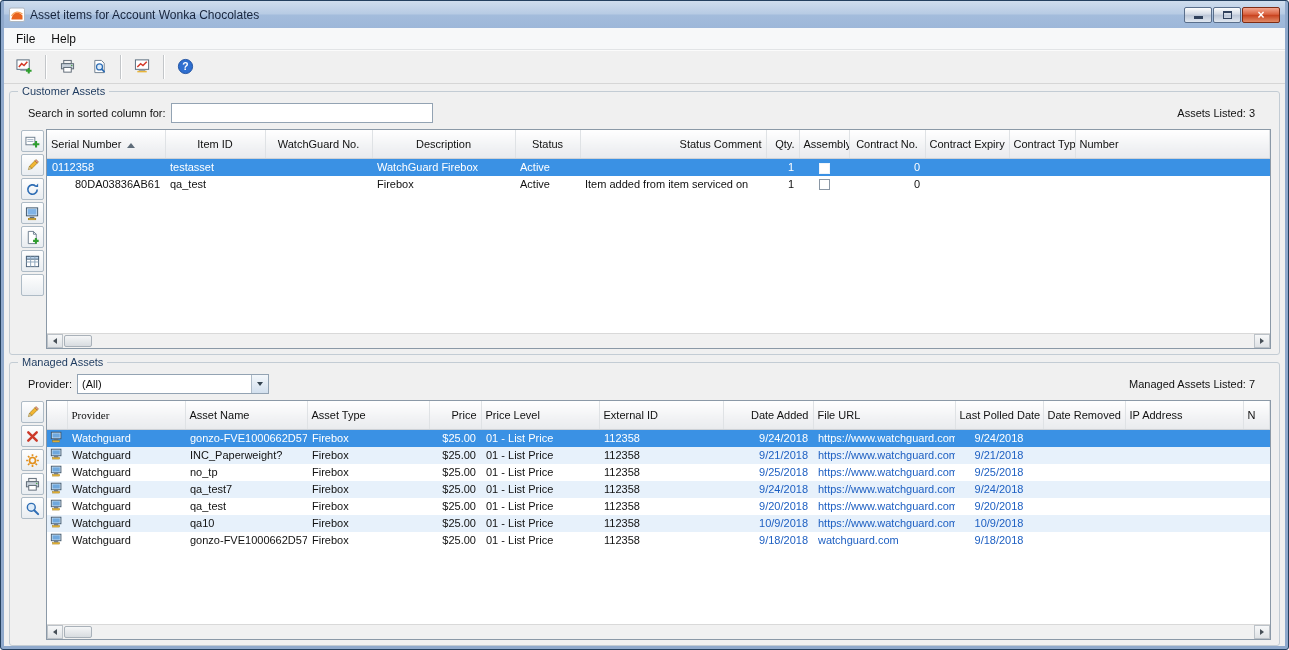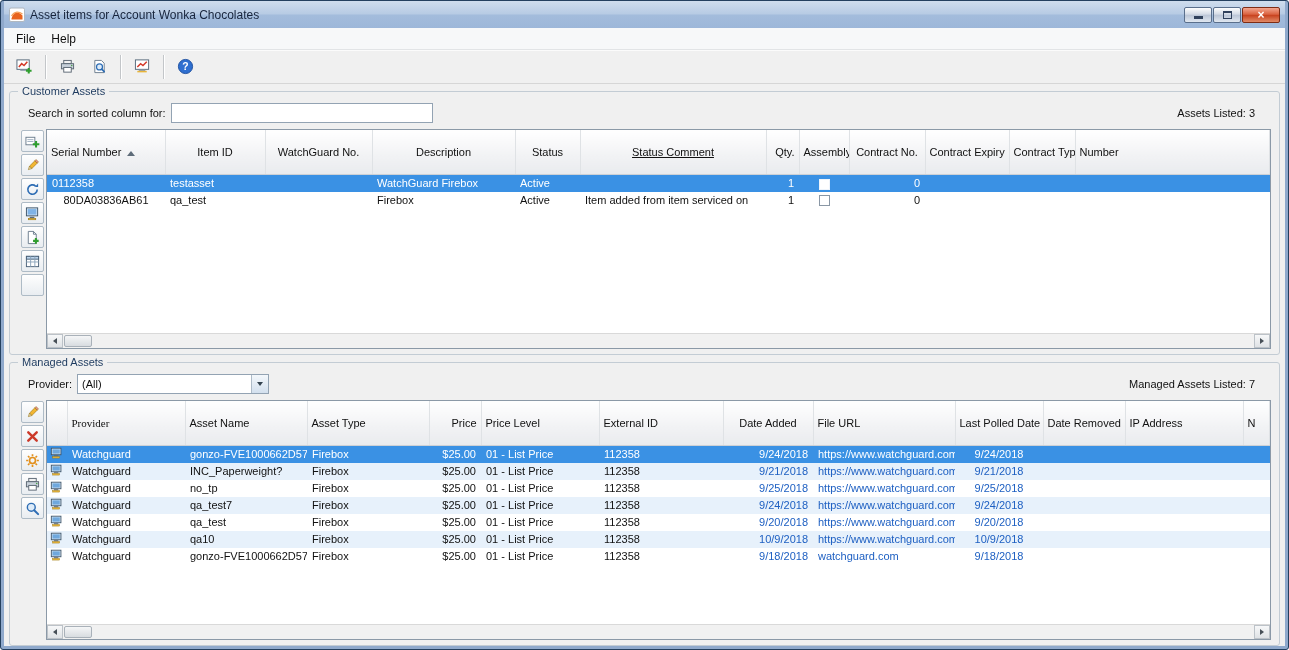--- a/index.html
+++ b/index.html
@@ -35,21 +35,21 @@
   .dropdown{width:192px;height:20px;border:1px solid #93a3b3;background:#fff;display:flex;align-items:center}
   .dd-text{flex:1;padding:0 4px;font-size:11px}
   .dd-btn{width:17px;height:100%;border-left:1px solid #aebbc8;background:linear-gradient(#f3f7fb,#d3e0ee);display:flex;align-items:center;justify-content:center}
   
   .panel{flex:1;display:flex;min-height:0}
   .side-tools{width:28px;flex:0 0 28px;display:flex;flex-direction:column;gap:2px;align-items:center;padding-top:1px}
   .side-btn{width:23px;height:22px;border:1px solid #aebbc6;border-radius:2px;background:linear-gradient(#fefefe,#e9edf1);display:flex;align-items:center;justify-content:center;padding:0}
   .table-frame{flex:1;border:1px solid #8b99a7;background:#fff;display:flex;flex-direction:column;min-width:0}
   .grid-scroll{flex:1;overflow:hidden;background:#fff}
   table.grid{border-collapse:collapse;table-layout:fixed;width:100%;font-size:11px;color:#111}
-  table.grid th{height:18px;font-weight:normal;background:linear-gradient(#ffffff,#f1f2f4 60%,#e9ebee);border-right:1px solid #dfe2e5;border-bottom:1px solid #cdd1d6;padding:16px 4px;white-space:nowrap;overflow:hidden;font-size:11px}
+  table.grid th{height:18px;font-weight:normal;background:linear-gradient(#ffffff,#f1f2f4 60%,#e9ebee);border-right:1px solid #dfe2e5;border-bottom:1px solid #cdd1d6;padding:8px 4px;white-space:nowrap;overflow:hidden;font-size:11px}
   table.grid td{height:17px;padding:0 5px;white-space:nowrap;overflow:hidden}
   tr.alt{background:#e7f1fb}
   tr.sel{background:#3a91e4;color:#fff}
   .blue{color:#1d5fc2}
   tr.sel td.blue{color:#fff}
   .cbx{display:inline-block;width:11px;height:11px;border:1px solid #8a97a5;background:#fff;vertical-align:middle}
   tr.sel .cbx{border-color:#eef4fb}
   .icon{display:inline-flex;align-items:center;justify-content:center;line-height:0}
   
   .hscroll{height:15px;flex:0 0 15px;background:#f1f1f1;border-top:1px solid #d9d9d9;display:flex;align-items:center}
@@ -234,21 +234,21 @@
                   <col style="width: 66px;">
                   <col>
                 </colgroup>
                 <thead>
                   <tr>
                     <th style="text-align: left;"><span>Serial Number</span><span class="tri-up"></span></th>
                     <th style="text-align: center;"><span>Item ID</span></th>
                     <th style="text-align: center;"><span>WatchGuard No.</span></th>
                     <th style="text-align: center;"><span>Description</span></th>
                     <th style="text-align: center;"><span>Status</span></th>
-                    <th style="text-align: center; text-decoration: underline;"><span>Status Comment</span></th>
+                    <th style="text-align: right;"><span>Status Comment</span></th>
                     <th style="text-align: right;"><span>Qty.</span></th>
                     <th style="text-align: center;"><span>Assembly</span></th>
                     <th style="text-align: center;"><span>Contract No.</span></th>
                     <th style="text-align: center;"><span>Contract Expiry</span></th>
                     <th style="text-align: center;"><span>Contract Type</span></th>
                     <th style="text-align: left;"><span>Number</span></th>
                   </tr>
                 </thead>
                 <tbody>
                   <tr class="sel">
@@ -259,21 +259,21 @@
                     <td style="text-align: left;">Active</td>
                     <td style="text-align: left;"></td>
                     <td style="text-align: right;">1</td>
                     <td style="text-align: center;"><span class="cbx"></span></td>
                     <td style="text-align: right;">0</td>
                     <td style="text-align: left;"></td>
                     <td style="text-align: left;"></td>
                     <td style="text-align: left;"></td>
                   </tr>
                   <tr>
-                    <td style="text-align: center;">80DA03836AB61</td>
+                    <td style="text-align: right;">80DA03836AB61</td>
                     <td style="text-align: left;">qa_test</td>
                     <td style="text-align: left;"></td>
                     <td style="text-align: left;">Firebox</td>
                     <td style="text-align: left;">Active</td>
                     <td style="text-align: left;">Item added from item serviced on</td>
                     <td style="text-align: right;">1</td>
                     <td style="text-align: center;"><span class="cbx"></span></td>
                     <td style="text-align: right;">0</td>
                     <td style="text-align: left;"></td>
                     <td style="text-align: left;"></td>
@@ -377,21 +377,21 @@
                 </colgroup>
                 <thead>
                   <tr>
                     <th style="text-align: left;"><span></span></th>
                     <th style="text-align: left; font-family: Liberation Serif, serif;"><span>Provider</span></th>
                     <th style="text-align: left;"><span>Asset Name</span></th>
                     <th style="text-align: left;"><span>Asset Type</span></th>
                     <th style="text-align: right;"><span>Price</span></th>
                     <th style="text-align: left;"><span>Price Level</span></th>
                     <th style="text-align: left;"><span>External ID</span></th>
-                    <th style="text-align: center;"><span>Date Added</span></th>
+                    <th style="text-align: right;"><span>Date Added</span></th>
                     <th style="text-align: left;"><span>File URL</span></th>
                     <th style="text-align: center;"><span>Last Polled Date</span></th>
                     <th style="text-align: center;"><span>Date Removed</span></th>
                     <th style="text-align: left;"><span>IP Address</span></th>
                     <th style="text-align: left;"><span>N</span></th>
                   </tr>
                 </thead>
                 <tbody>
                   <tr class="sel">
                     <td style="text-align: center; padding: 0px 2px;"><span class="icon">

